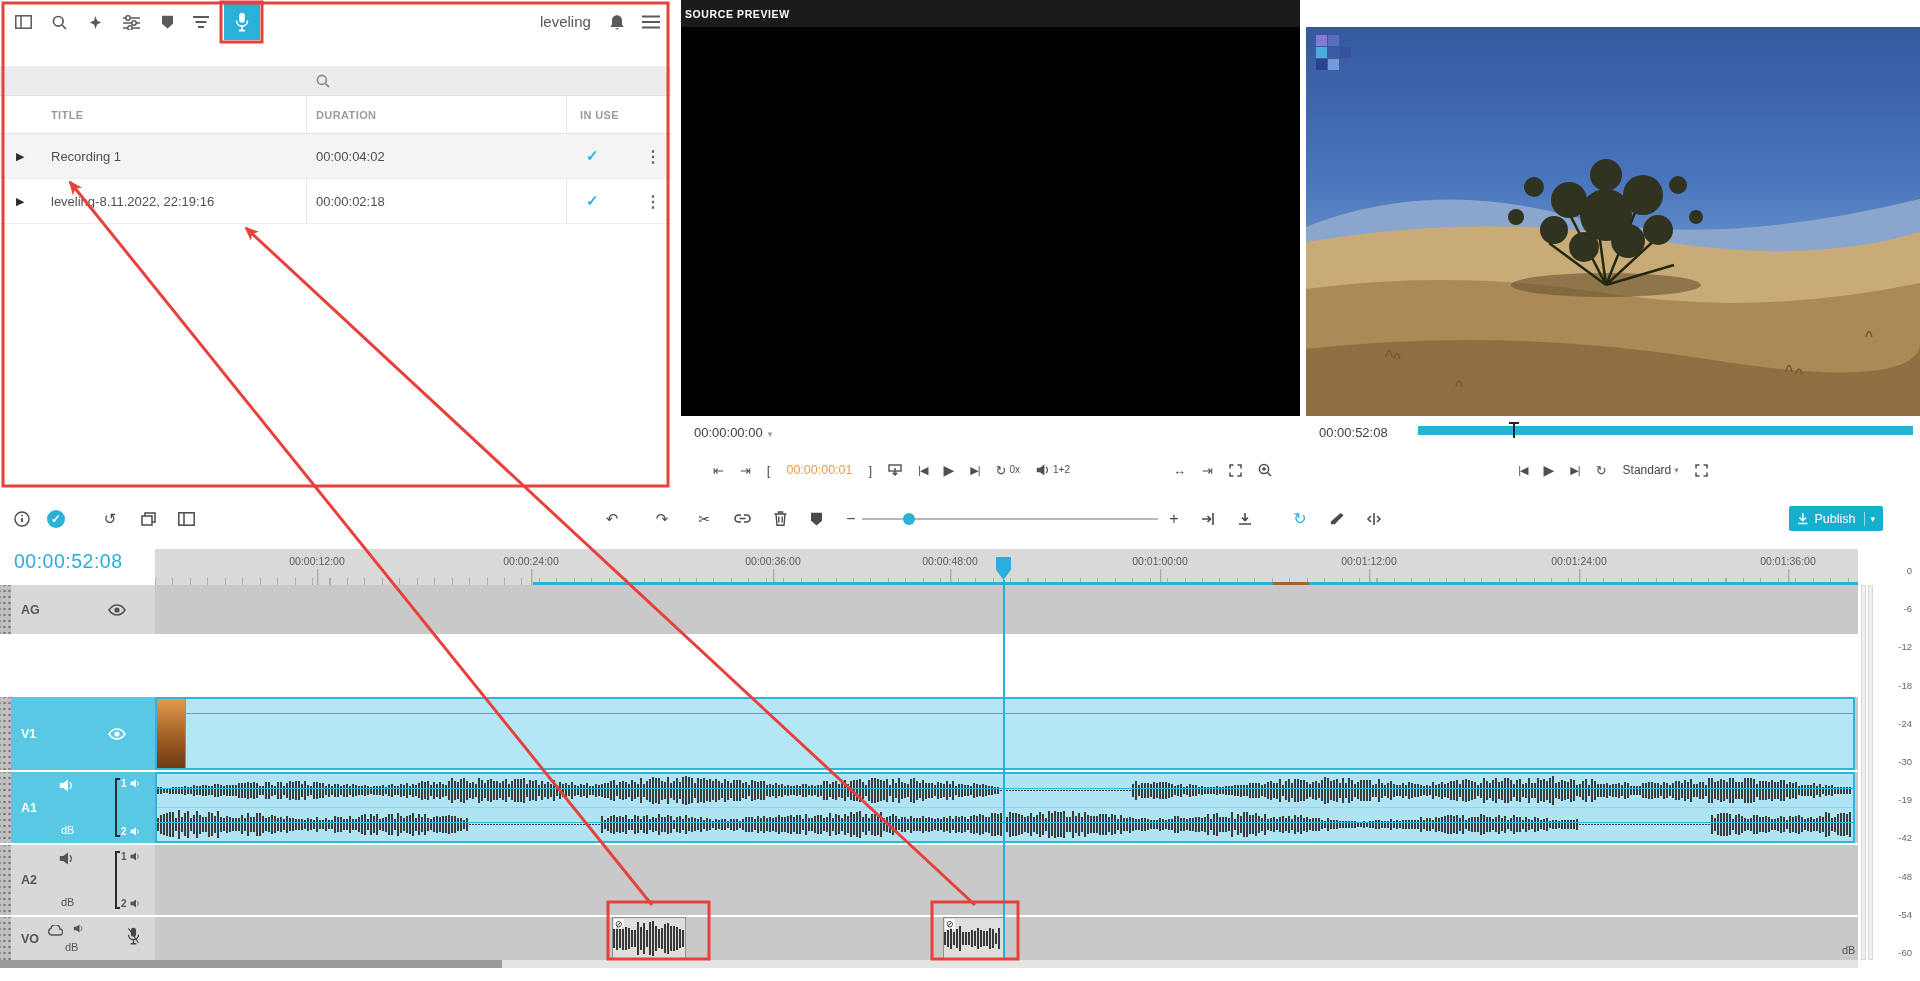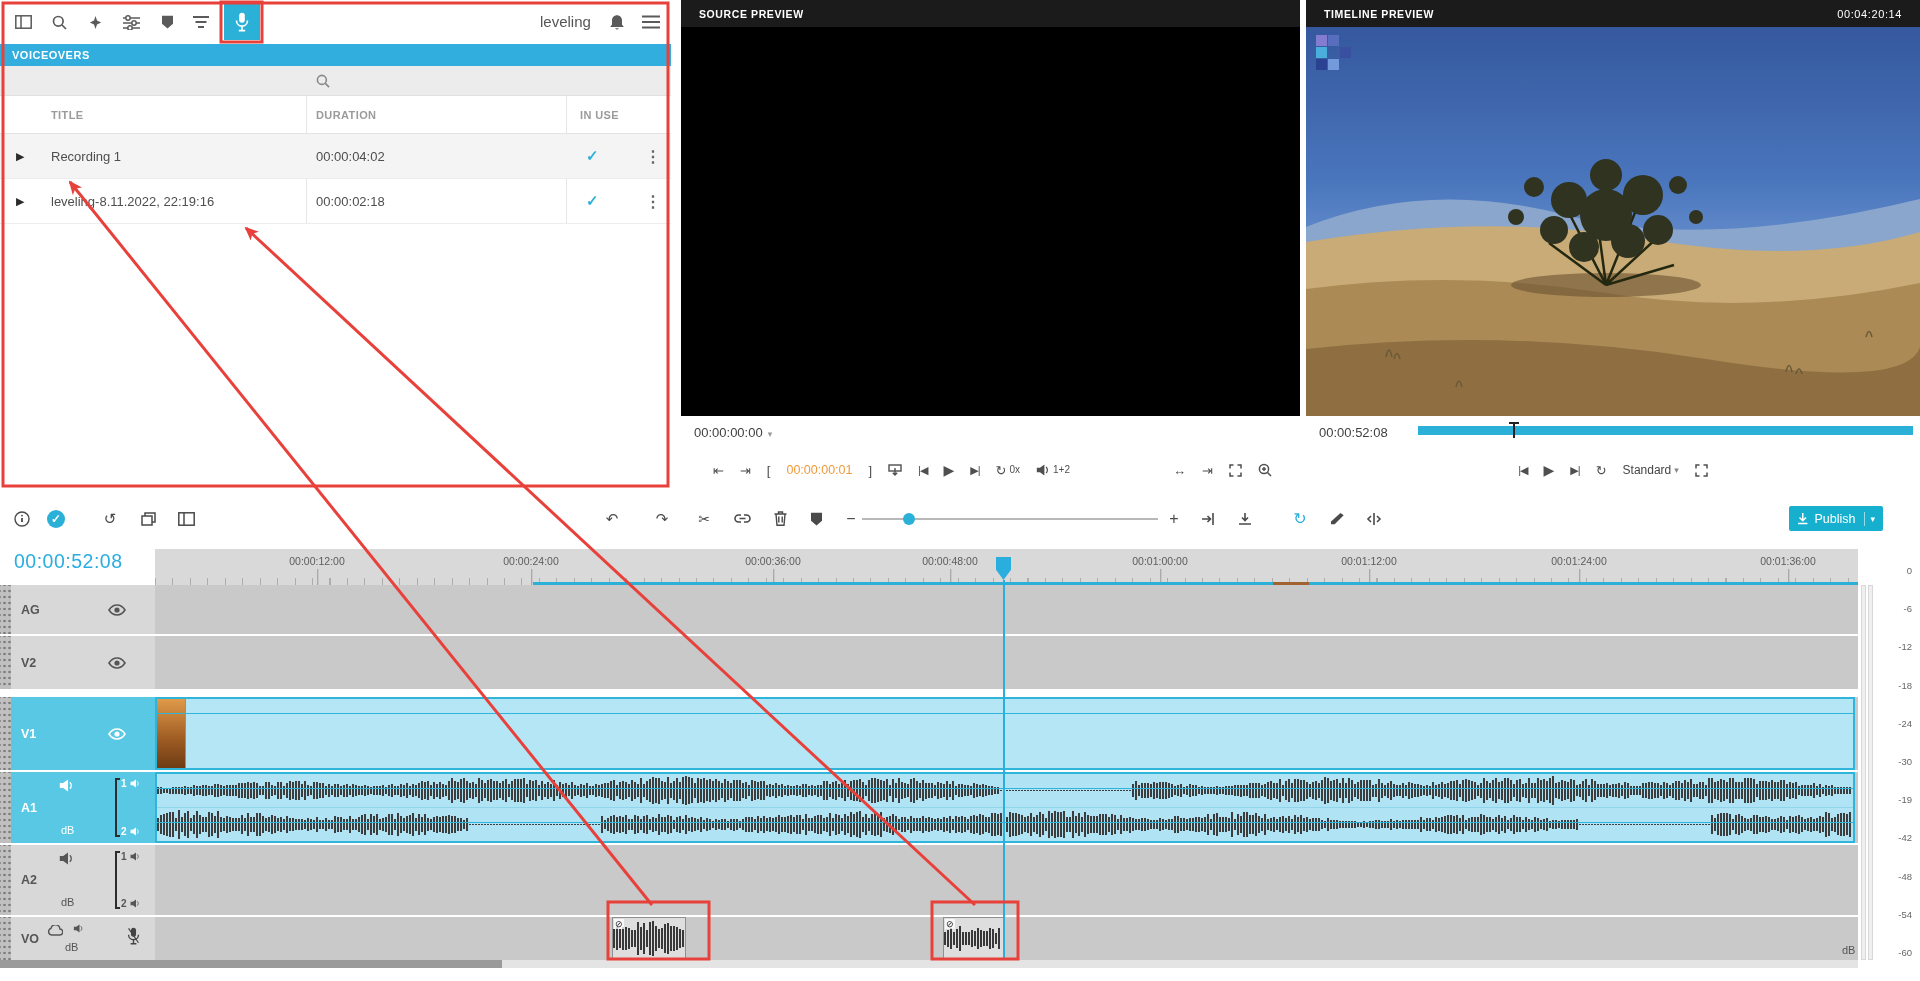--- a/index.html
+++ b/index.html
@@ -28,21 +28,21 @@
 .colsep{position:absolute;width:1px;background:#e6e6e6;top:96px;height:128px}
 .lp-row{position:absolute;left:0;width:100%;height:45px;border-bottom:1px solid #ededed;font-size:13px;color:#4e4e4e}
 .lp-row .play{position:absolute;left:16px;top:50%;transform:translateY(-50%);font-size:11px;color:#2b2b2b;cursor:pointer}
 .lp-row .rt{position:absolute;left:51px;top:50%;transform:translateY(-50%)}
 .lp-row .rd{position:absolute;left:316px;top:50%;transform:translateY(-50%)}
 .lp-row .rc{position:absolute;left:586px;top:50%;transform:translateY(-50%);color:var(--accent);font-size:15px;font-weight:bold}
 .lp-row .rm{position:absolute;left:645px;top:50%;transform:translateY(-50%);font-size:16px;color:#666;font-weight:bold;cursor:pointer}
 
 
 .preview{position:absolute;top:0;height:490px;background:#fff}
-.pv-header{position:absolute;left:0;top:0;width:100%;height:27px;background:#1b1b1b;color:#fff;display:flex;align-items:center;justify-content:space-between;padding:0 18px;font-size:10.5px;font-weight:bold;letter-spacing:.6px}
+.pv-header{position:absolute;left:0;top:0;width:100%;height:27px;background:#1b1b1b;color:#fff;display:flex;align-items:center;justify-content:space-between;padding:0 4px;font-size:10.5px;font-weight:bold;letter-spacing:.6px}
 .pv-video{position:absolute;left:0;top:27px;width:100%;height:389px;background:#000;overflow:hidden}
 .pv-controls{position:absolute;left:0;top:416px;width:100%;height:74px;background:#fff}
 .pv-tc{position:absolute;left:13px;top:9px;font-size:13px;color:#3f3f3f}
 .pv-tc .car{color:#999;font-size:9px;margin-left:5px}
 .transport{position:absolute;left:0;top:40px;width:100%;height:28px;display:flex;align-items:center;color:#4f4f4f;font-size:13px;gap:16px}
 .transport .ti{display:flex;align-items:center;gap:3px;cursor:pointer;line-height:1;white-space:nowrap}
 .tc-in{color:#f09a3e;font-size:12.5px}
 .step{font-size:11px;letter-spacing:-1px}
 .lilx{font-size:10px}
 .spacer{flex:1}
@@ -179,21 +179,20 @@
             <path d="M6.2 14.2a1.9 1.9 0 0 0 3.6 0z"></path>
           </svg>
       </span>
       <span class="tbtn" style="left:636px">
         <svg width="18" height="14" viewBox="0 0 18 14" stroke="currentColor" stroke-width="2.2">
             <path d="M0 1.5h18M0 7h18M0 12.5h18"></path>
           </svg>
       </span>
     </div>
 
-    <div class="lp-header">VOICEOVERS</div>
 
     <div class="lp-search">
       <span class="sico">
         <svg width="14" height="14" viewBox="0 0 15 15" fill="none" stroke="currentColor" stroke-width="1.7">
             <circle cx="6.3" cy="6.3" r="4.8"></circle>
             <path d="M10 10l4 4"></path>
           </svg>
       </span>
     </div>
 
@@ -265,24 +264,20 @@
           <svg width="14" height="14" viewBox="0 0 14 14" fill="none" stroke="currentColor" stroke-width="1.5">
               <circle cx="6" cy="6" r="4.6"></circle>
               <path d="M9.5 9.5L13 13M4 6h4M6 4v4"></path>
             </svg>
         </span>
       </div>
     </div>
   </div>
 
   <div class="preview" style="left:1306px;width:614px">
-    <div class="pv-header">
-      <span>TIMELINE PREVIEW</span>
-      <span style="font-weight:normal;font-size:11px">00:04:20:14</span>
-    </div>
     <div class="pv-video">
       <div class="sky"></div>
       <svg class="scene" width="614" height="389" viewBox="0 0 614 389" preserveAspectRatio="none">
         <path d="M0 200 Q120 152 260 188 T614 172 L614 240 L0 240 Z" fill="#8aa6cd"></path>
         <path d="M0 215 Q180 185 340 212 T614 205 L614 389 L0 389 Z" fill="#c8ab76"></path>
         <path d="M0 262 Q150 242 300 266 T614 256 L614 389 L0 389 Z" fill="#ab8a55"></path>
         <path d="M0 322 Q200 300 400 332 T614 320 L614 389 L0 389 Z" fill="#8f6f42"></path>
         <ellipse cx="300" cy="258" rx="95" ry="12" fill="#6b5230" opacity="0.6"></ellipse>
         <g stroke="#242810" stroke-width="2.5" fill="none">
           <path d="M300 258 L292 198 M300 258 L332 178 M300 258 L262 184 M300 258 L352 210 M300 258 L243 216 M300 258 L368 238"></path>
@@ -439,33 +434,20 @@
         <span class="teye">
           <svg width="18" height="12" viewBox="0 0 18 12" fill="none" stroke="currentColor" stroke-width="1.6">
               <path d="M1 6C3.5 2.2 6.2 1 9 1s5.5 1.2 8 5c-2.5 3.8-5.2 5-8 5S3.5 9.8 1 6z"></path>
               <circle cx="9" cy="6" r="2.6" fill="currentColor" stroke="none"></circle>
             </svg>
         </span>
       </div>
       <div class="lane"></div>
     </div>
 
-    <div class="track" style="top:101px;height:53px">
-      <div class="grip"></div>
-      <div class="thead">
-        <span class="tlab">V2</span>
-        <span class="teye">
-          <svg width="18" height="12" viewBox="0 0 18 12" fill="none" stroke="currentColor" stroke-width="1.6">
-              <path d="M1 6C3.5 2.2 6.2 1 9 1s5.5 1.2 8 5c-2.5 3.8-5.2 5-8 5S3.5 9.8 1 6z"></path>
-              <circle cx="9" cy="6" r="2.6" fill="currentColor" stroke="none"></circle>
-            </svg>
-        </span>
-      </div>
-      <div class="lane"></div>
-    </div>
 
     <div class="track sel" style="top:162px;height:73px">
       <div class="grip"></div>
       <div class="thead">
         <span class="tlab">V1</span>
         <span class="teye">
           <svg width="18" height="12" viewBox="0 0 18 12" fill="none" stroke="currentColor" stroke-width="1.6">
               <path d="M1 6C3.5 2.2 6.2 1 9 1s5.5 1.2 8 5c-2.5 3.8-5.2 5-8 5S3.5 9.8 1 6z"></path>
               <circle cx="9" cy="6" r="2.6" fill="currentColor" stroke="none"></circle>
             </svg>

